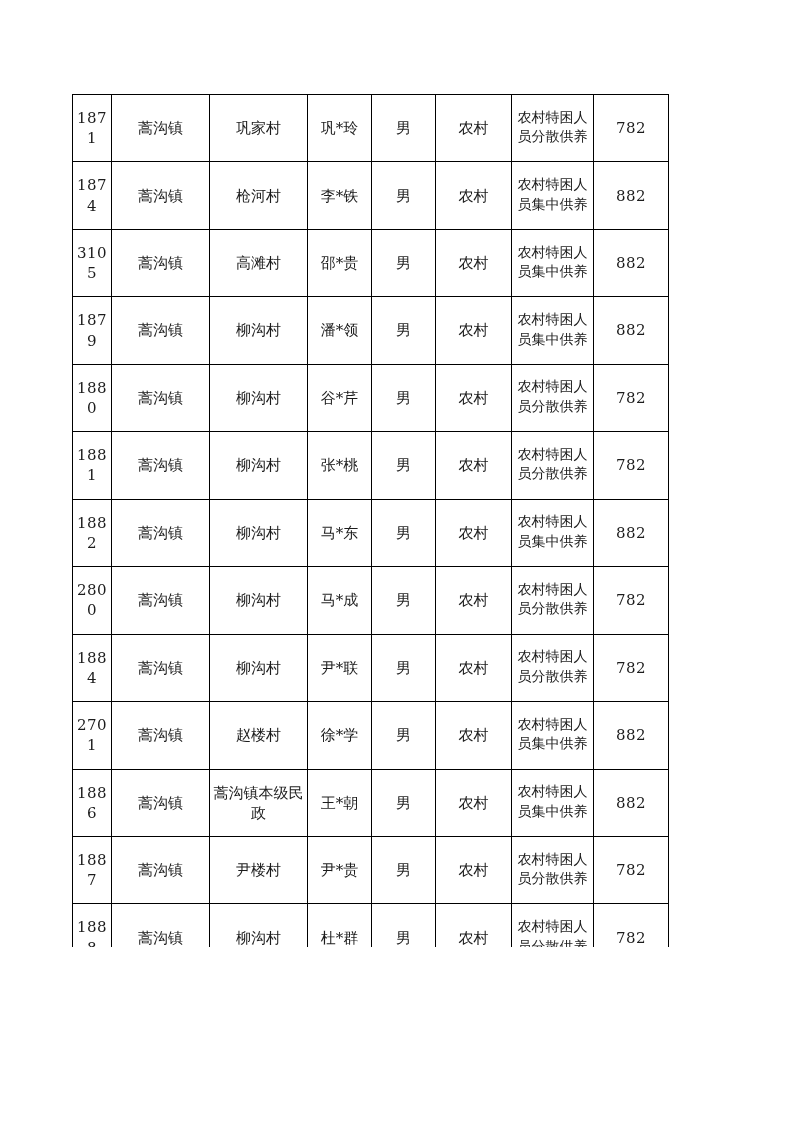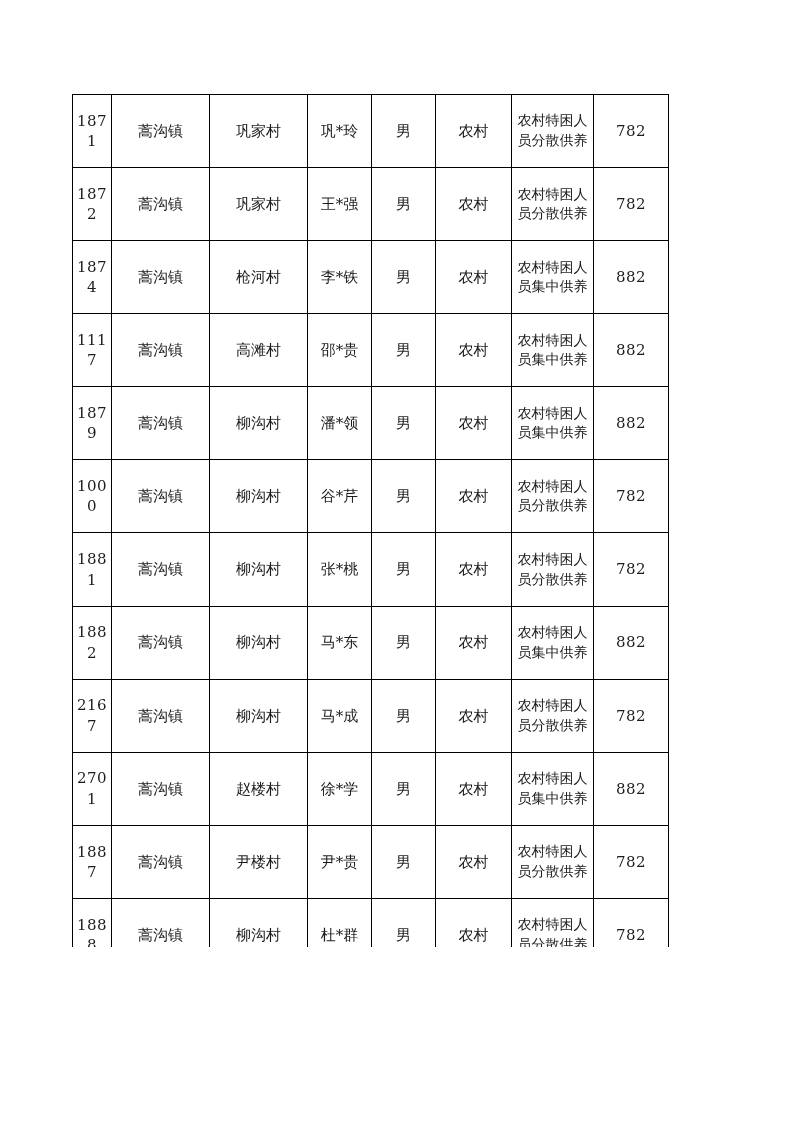--- a/index.html
+++ b/index.html
@@ -36,20 +36,21 @@
     line-height: 1.35;
     padding: 1px 1px;
     overflow: hidden;
     word-break: break-all;
   }
   
   table.grid td.col-6 {
     font-size: 14px;
     line-height: 1.4;
     padding: 1px 2px;
+    font-family: Liberation Mono, monospace;
   }
   
   table.grid td.col-0,
   table.grid td.col-7 {
     font-size: 15px;
     letter-spacing: 0.5px;
   }
 </style>
 </head>
 <body>
@@ -71,61 +72,51 @@
           <td class="col-0">1871</td>
           <td class="col-1">蒿沟镇</td>
           <td class="col-2">巩家村</td>
           <td class="col-3">巩*玲</td>
           <td class="col-4">男</td>
           <td class="col-5">农村</td>
           <td class="col-6">农村特困人员分散供养</td>
           <td class="col-7">782</td>
         </tr>
         <tr>
-          <td class="col-0">1872</td>
-          <td class="col-1">蒿沟镇</td>
-          <td class="col-2">巩家村</td>
-          <td class="col-3">王*强</td>
-          <td class="col-4">男</td>
-          <td class="col-5">农村</td>
-          <td class="col-6">农村特困人员分散供养</td>
-          <td class="col-7">782</td>
-        </tr>
-        <tr>
           <td class="col-0">1874</td>
           <td class="col-1">蒿沟镇</td>
           <td class="col-2">枪河村</td>
           <td class="col-3">李*铁</td>
           <td class="col-4">男</td>
           <td class="col-5">农村</td>
           <td class="col-6">农村特困人员集中供养</td>
           <td class="col-7">882</td>
         </tr>
         <tr>
-          <td class="col-0">1117</td>
+          <td class="col-0">3105</td>
           <td class="col-1">蒿沟镇</td>
           <td class="col-2">高滩村</td>
           <td class="col-3">邵*贵</td>
           <td class="col-4">男</td>
           <td class="col-5">农村</td>
           <td class="col-6">农村特困人员集中供养</td>
           <td class="col-7">882</td>
         </tr>
         <tr>
           <td class="col-0">1879</td>
           <td class="col-1">蒿沟镇</td>
           <td class="col-2">柳沟村</td>
           <td class="col-3">潘*领</td>
           <td class="col-4">男</td>
           <td class="col-5">农村</td>
           <td class="col-6">农村特困人员集中供养</td>
           <td class="col-7">882</td>
         </tr>
         <tr>
-          <td class="col-0">1000</td>
+          <td class="col-0">1880</td>
           <td class="col-1">蒿沟镇</td>
           <td class="col-2">柳沟村</td>
           <td class="col-3">谷*芹</td>
           <td class="col-4">男</td>
           <td class="col-5">农村</td>
           <td class="col-6">农村特困人员分散供养</td>
           <td class="col-7">782</td>
         </tr>
         <tr>
           <td class="col-0">1881</td>
@@ -141,34 +132,54 @@
           <td class="col-0">1882</td>
           <td class="col-1">蒿沟镇</td>
           <td class="col-2">柳沟村</td>
           <td class="col-3">马*东</td>
           <td class="col-4">男</td>
           <td class="col-5">农村</td>
           <td class="col-6">农村特困人员集中供养</td>
           <td class="col-7">882</td>
         </tr>
         <tr>
-          <td class="col-0">2167</td>
+          <td class="col-0">2800</td>
           <td class="col-1">蒿沟镇</td>
           <td class="col-2">柳沟村</td>
           <td class="col-3">马*成</td>
+          <td class="col-4">男</td>
+          <td class="col-5">农村</td>
+          <td class="col-6">农村特困人员分散供养</td>
+          <td class="col-7">782</td>
+        </tr>
+        <tr>
+          <td class="col-0">1884</td>
+          <td class="col-1">蒿沟镇</td>
+          <td class="col-2">柳沟村</td>
+          <td class="col-3">尹*联</td>
           <td class="col-4">男</td>
           <td class="col-5">农村</td>
           <td class="col-6">农村特困人员分散供养</td>
           <td class="col-7">782</td>
         </tr>
         <tr>
           <td class="col-0">2701</td>
           <td class="col-1">蒿沟镇</td>
           <td class="col-2">赵楼村</td>
           <td class="col-3">徐*学</td>
+          <td class="col-4">男</td>
+          <td class="col-5">农村</td>
+          <td class="col-6">农村特困人员集中供养</td>
+          <td class="col-7">882</td>
+        </tr>
+        <tr>
+          <td class="col-0">1886</td>
+          <td class="col-1">蒿沟镇</td>
+          <td class="col-2">蒿沟镇本级民政</td>
+          <td class="col-3">王*朝</td>
           <td class="col-4">男</td>
           <td class="col-5">农村</td>
           <td class="col-6">农村特困人员集中供养</td>
           <td class="col-7">882</td>
         </tr>
         <tr>
           <td class="col-0">1887</td>
           <td class="col-1">蒿沟镇</td>
           <td class="col-2">尹楼村</td>
           <td class="col-3">尹*贵</td>

